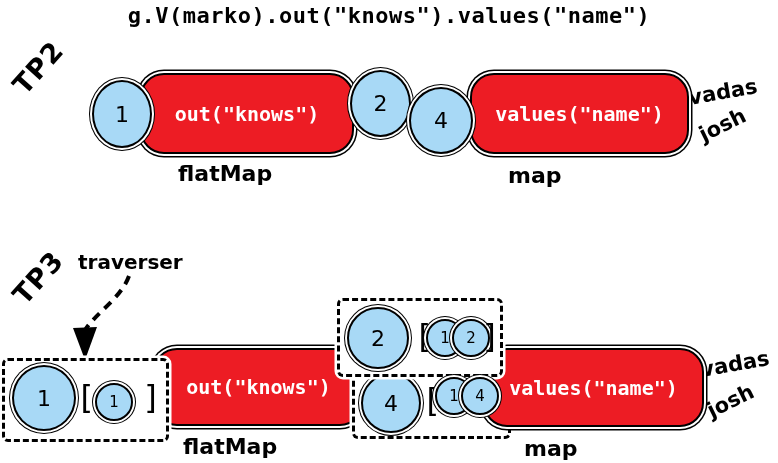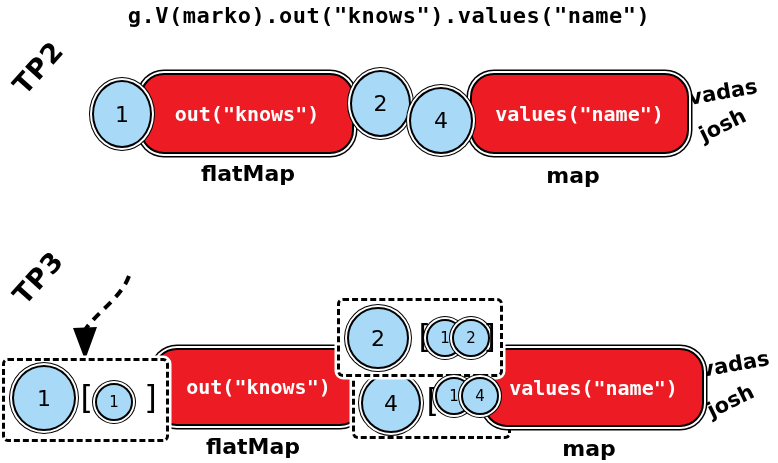--- a/index.html
+++ b/index.html
@@ -11,21 +11,21 @@
         box-shadow:0 0 0 2px #fff,0 0 0 3.5px #000;display:flex;align-items:center;justify-content:center;}
   .steptext{color:#fff;font-family:"DejaVu Sans Mono",monospace;font-weight:bold;font-size:20px;white-space:pre;}
   .circle{position:absolute;background:#A8D9F6;border:2.5px solid #000;border-radius:50%;
           box-shadow:0 0 0 2px #fff,0 0 0 3px #000;display:flex;align-items:center;justify-content:center;color:#000;}
   .big{font-size:22px;} .small{font-size:15px;}
   .dashedbox{position:absolute;background:#fff;border:3px dashed #000;border-radius:6px;
              box-shadow:0 0 0 2.5px #fff;}
   .bracket{position:absolute;font-family:"DejaVu Sans Mono",monospace;font-size:32px;line-height:1;color:#000;}
   .handlbl{position:absolute;font-weight:bold;color:#000;white-space:nowrap;}
   .tplabel{font-size:27px;transform:rotate(-48deg);letter-spacing:1px;}
-  .cat{font-size:22px;text-align:center;}
+  .cat{font-size:22px;}
   .result{font-size:21px;}
   .callout{font-size:20px;}
   .arrow{position:absolute;}
 </style>
 </head>
 <body>
 
 <div class="canvas">
 
   <div class="title">g.V(marko).out("knows").values("name")</div>
@@ -50,20 +50,21 @@
   </div>
 
   <div class="handlbl cat" style="left:178px;top:161px;width:140px;">flatMap</div>
   <div class="handlbl cat" style="left:508px;top:163px;width:130px;">map</div>
 
   <div class="handlbl result" style="left:688px;top:80px;transform:rotate(-10deg);">vadas</div>
   <div class="handlbl result" style="left:698px;top:113px;transform:rotate(-26deg);">josh</div>
 
   <div class="handlbl tplabel" style="left:8px;top:262px;">TP3</div>
 
+  <div class="handlbl callout" style="left:78px;top:250px;">traverser</div>
 
   <svg class="arrow" style="left:55px;top:272px;" width="90" height="92" viewBox="0 0 90 92">
     <path d="M74 4 C 66 26, 42 40, 30 58" fill="none" stroke="#000" stroke-width="4" stroke-dasharray="9 7"></path>
     <polygon points="18,56 42,55 30,88" fill="#000"></polygon>
   </svg>
 
   <div class="step" style="left:153px;top:348px;width:207px;height:74px;z-index:10;">
     <span class="steptext">out("knows")</span>
   </div>
   <div class="step" style="left:483px;top:348px;width:217px;height:75px;z-index:30;">

